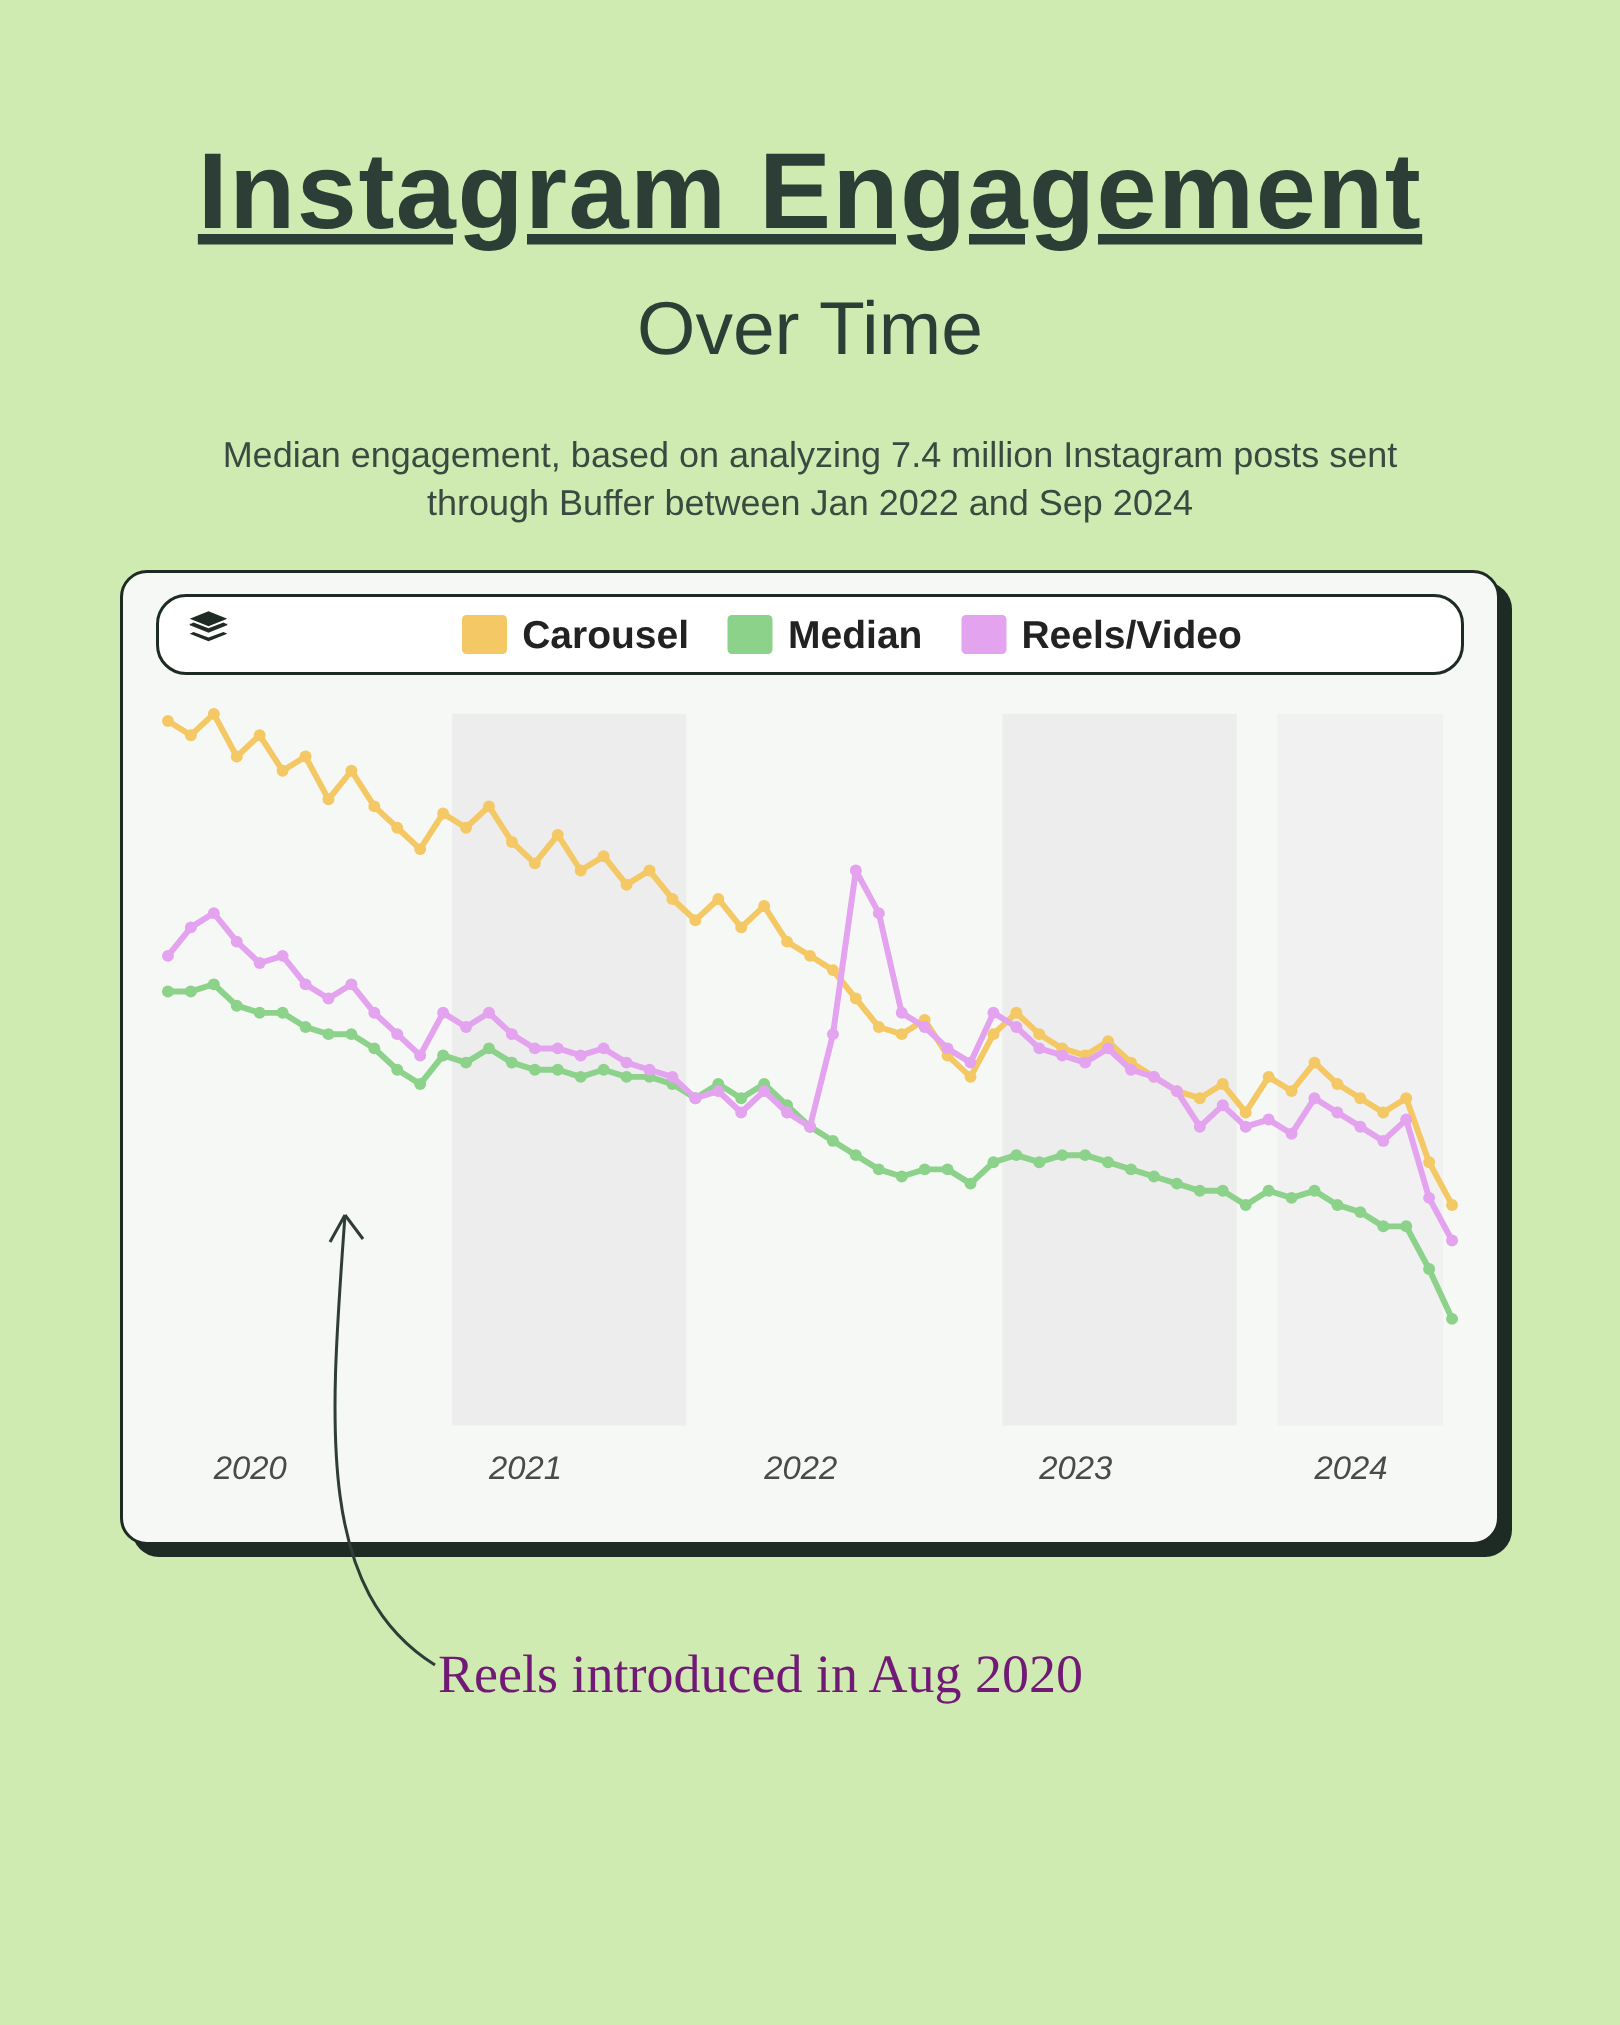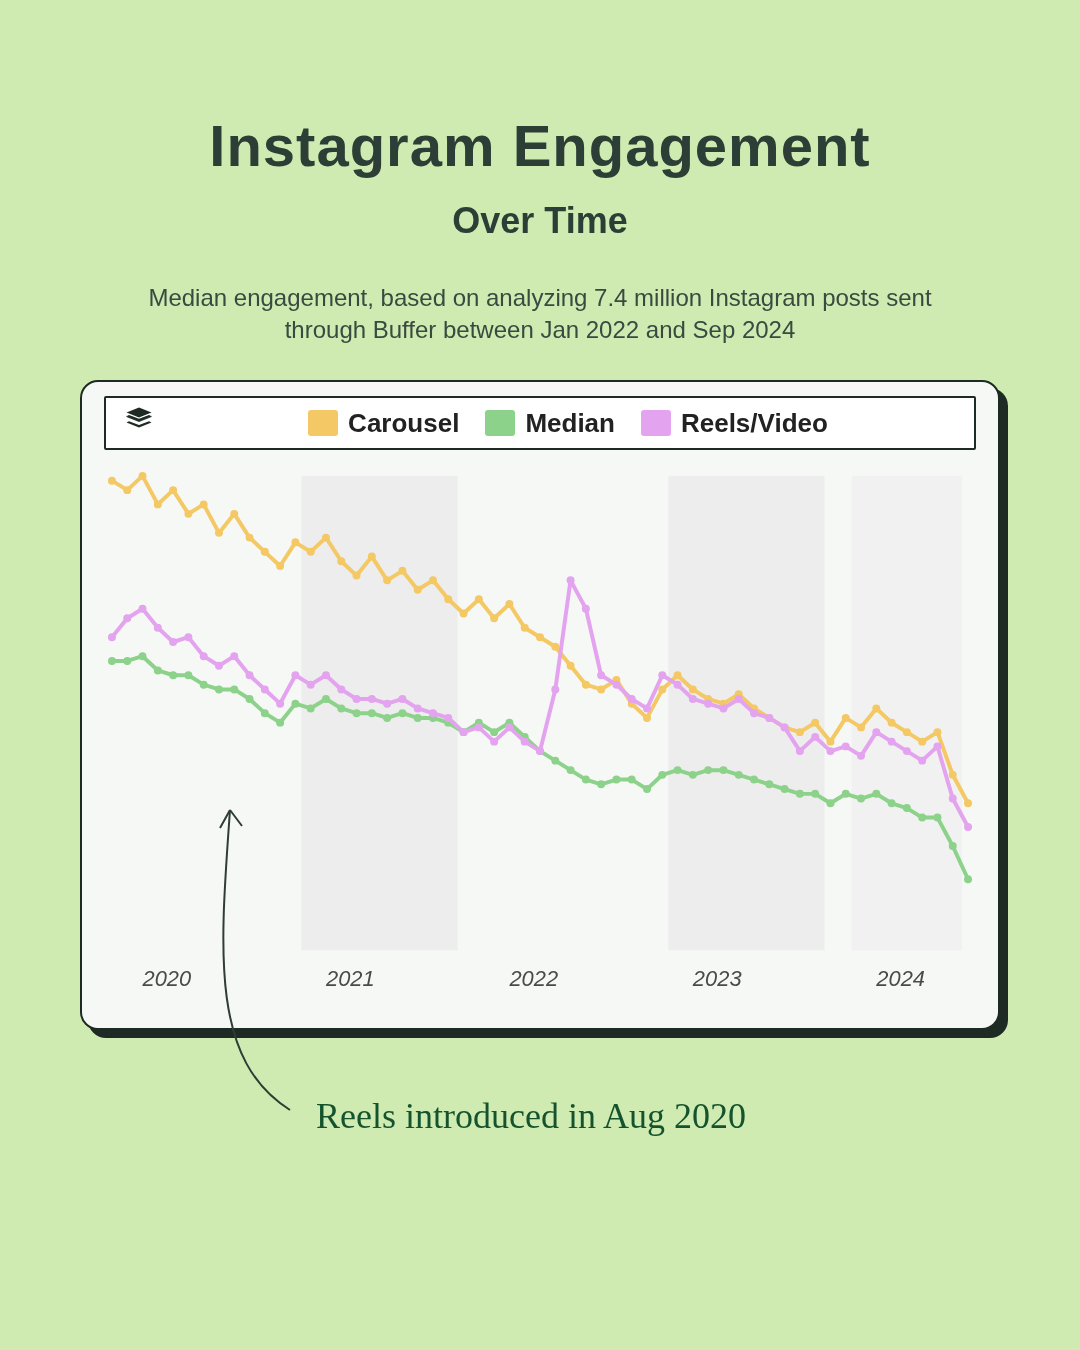--- a/index.html
+++ b/index.html
@@ -18,29 +18,30 @@
     width:1080px;height:1350px;
     background:var(--bg);
     font-family:"Segoe UI","Helvetica Neue",Arial,sans-serif;
     color:var(--ink);
     position:relative;
     overflow:hidden;
   }
   .title{
     text-align:center;
     font-weight:700;
-    font-size:58px;
+    font-size:72px;
     letter-spacing:1px;
-    margin:115px 40px 0;
+    margin:90px 40px 0;
     line-height:1.08;
+    text-decoration:underline;
   }
   .subtitle{
     text-align:center;
-    font-weight:700;
-    font-size:36px;
+    font-weight:400;
+    font-size:50px;
     margin-top:22px;
   }
   .desc{
     text-align:center;
     font-size:24px;
     font-weight:400;
     margin:40px 110px 0;
     line-height:1.35;
     color:#3a4a41;
   }
@@ -51,21 +52,21 @@
     background:var(--card);
     border:2px solid var(--card-border);
     border-radius:18px;
     box-shadow:8px 8px 0 0 var(--card-border);
   }
   .legend-bar{
     position:absolute;
     left:22px; top:14px; right:22px;
     height:54px;
     border:2px solid var(--card-border);
-    border-radius:2px;
+    border-radius:20px;
     background:#fff;
     display:flex;
     align-items:center;
     gap:26px;
     padding:0 18px;
     font-size:26px;
     font-weight:600;
     color:#222;
   }
   .legend-spacer{flex:0 0 auto;}
@@ -81,25 +82,25 @@
     left:22px; right:22px; top:82px; bottom:22px;font-style:italic;
   }
   .plot svg{width:100%;height:100%;display:block;}
   .xlabel{
     fill:#4a4a4a;
     font-size:22px;
     font-family:inherit;
   }
   .annotation{
     position:absolute;
-    left:316px;
+    left:292px;
     top:1095px;
     font-family:"Comic Sans MS","Segoe Script","Bradley Hand",cursive;
     font-size:36px;
-    color:#14532d;
+    color:#701a75;
     font-weight:500;
   }
   .arrow-svg{
     position:absolute;
     left:180px;
     top:800px;
     width:180px;
     height:340px;
     overflow:visible;
     pointer-events:none;

